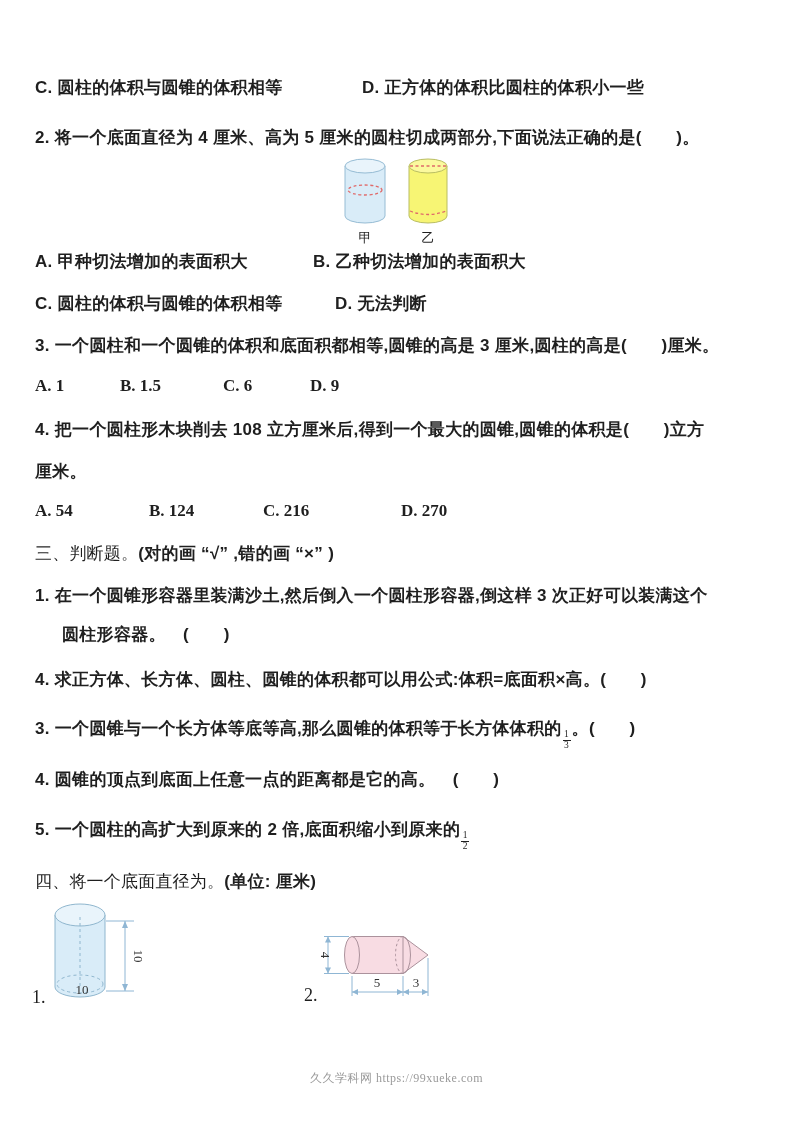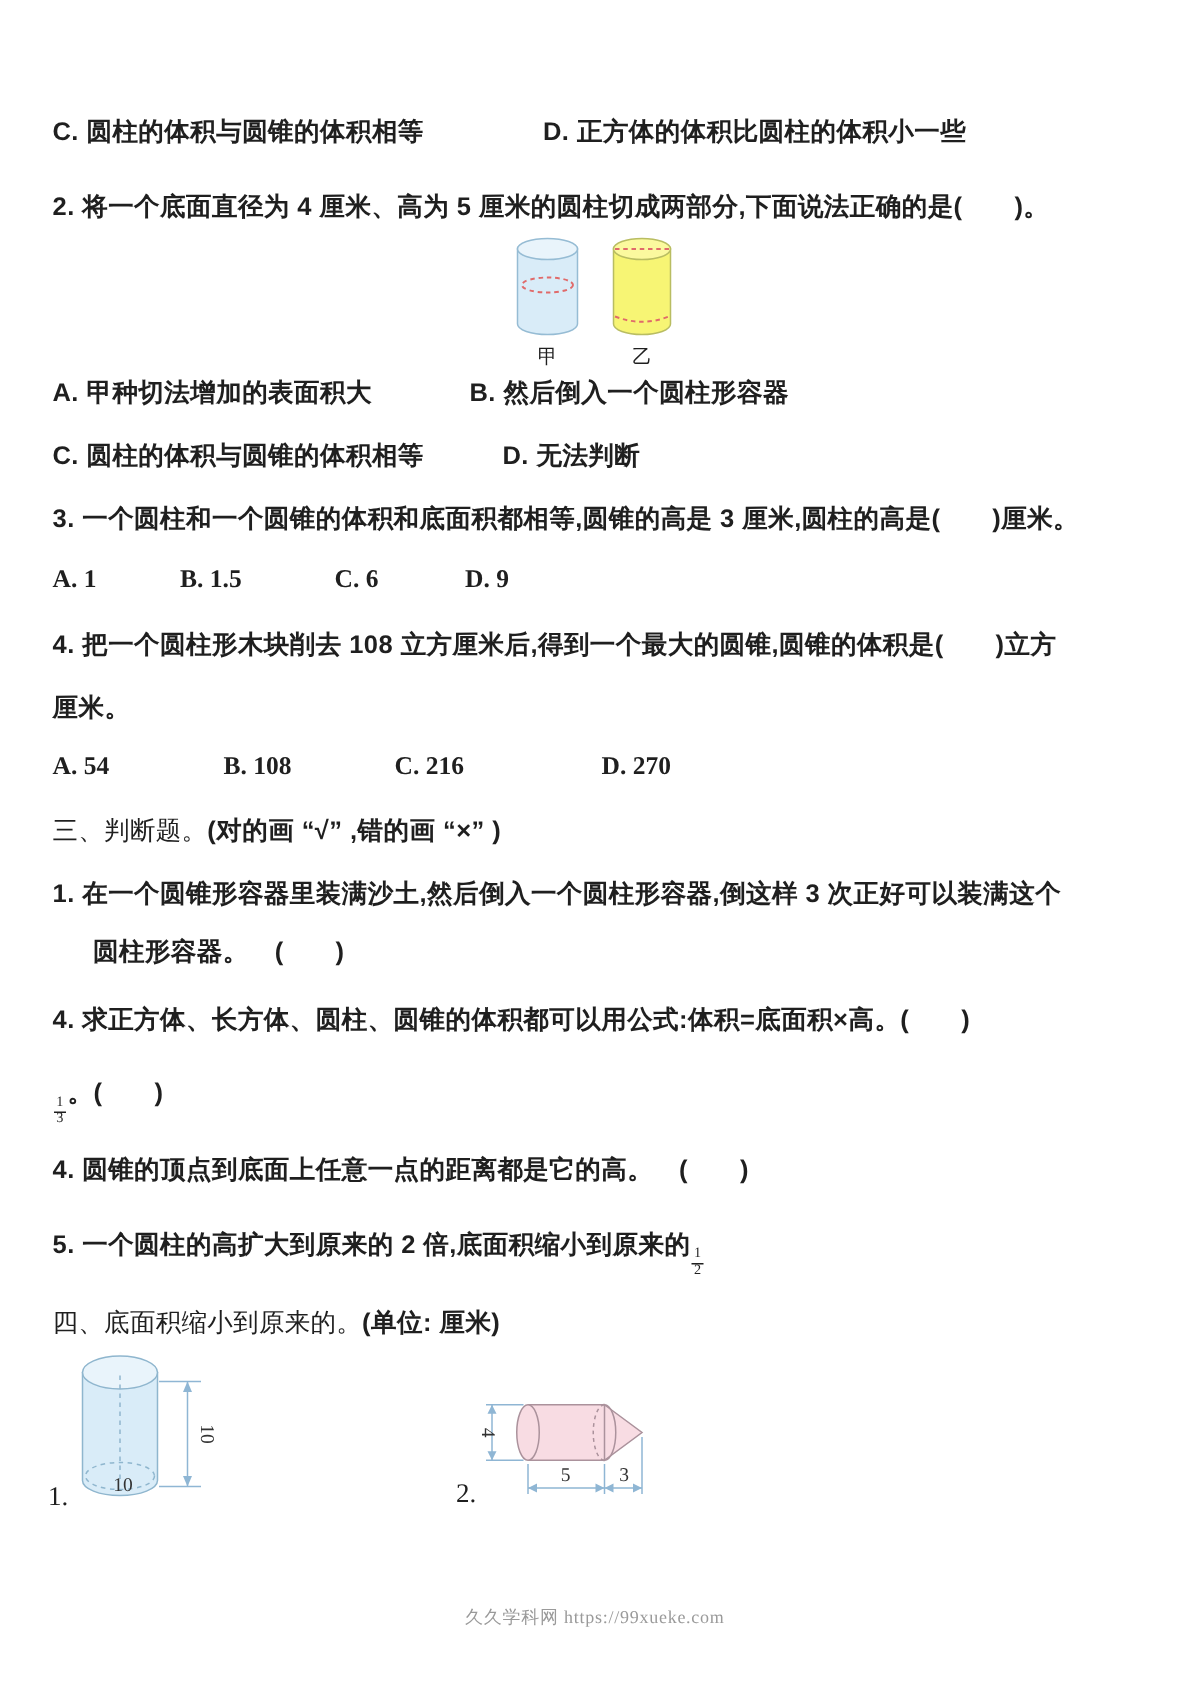--- a/index.html
+++ b/index.html
@@ -36,63 +36,63 @@
     <text x="25" y="84" text-anchor="middle" font-size="13" fill="#1f1f1f">甲</text>
 
     <path d="M69,8 L69,58 A19,7 0 0 0 107,58 L107,8 Z" stroke="#b9bd62" stroke-width="1" fill="#f7f574"></path>
     <ellipse cx="88" cy="8" rx="19" ry="7" stroke="#b9bd62" stroke-width="1" fill="#fbf99e"></ellipse>
     <path d="M70,8 L106,8" fill="none" stroke-width="1.3" stroke-dasharray="3,2.5" stroke="#e06a6a"></path>
     <path d="M70,53 Q88,60 106,53" fill="none" stroke-width="1.3" stroke-dasharray="3,2.5" stroke="#e06a6a"></path>
     <text x="88" y="84" text-anchor="middle" font-size="13" fill="#1f1f1f">乙</text>
   </svg>
 
   <div class="t" style="top:250px;left:35px">A. 甲种切法增加的表面积大</div>
-  <div class="t" style="top:250px;left:313px">B. 然后倒入一个圆柱形容器</div>
+  <div class="t" style="top:250px;left:313px">B. 乙种切法增加的表面积大</div>
   <div class="t" style="top:292px;left:35px">C. 圆柱的体积与圆锥的体积相等</div>
   <div class="t" style="top:292px;left:335px">D. 无法判断</div>
 
   <div class="t" style="top:334px;left:35px">3. 一个圆柱和一个圆锥的体积和底面积都相等,圆锥的高是 3 厘米,圆柱的高是(　　)厘米。</div>
   <div class="optnum" style="top:376px;left:35px">A. 1</div>
   <div class="optnum" style="top:376px;left:120px">B. 1.5</div>
   <div class="optnum" style="top:376px;left:223px">C. 6</div>
   <div class="optnum" style="top:376px;left:310px">D. 9</div>
 
   <div class="t" style="top:418px;left:35px">4. 把一个圆柱形木块削去 108 立方厘米后,得到一个最大的圆锥,圆锥的体积是(　　)立方</div>
   <div class="t" style="top:460px;left:35px">厘米。</div>
   <div class="optnum" style="top:501px;left:35px">A. 54</div>
-  <div class="optnum" style="top:501px;left:149px">B. 108</div>
+  <div class="optnum" style="top:501px;left:149px">B. 124</div>
   <div class="optnum" style="top:501px;left:263px">C. 216</div>
   <div class="optnum" style="top:501px;left:401px">D. 270</div>
 
   <div class="t" style="top:542px;left:35px">
     <span class="serif">三、判断题。</span><span>(对的画 “√” ,错的画 “×” )</span>
   </div>
 
   <div class="t" style="top:584px;left:35px">1. 在一个圆锥形容器里装满沙土,然后倒入一个圆柱形容器,倒这样 3 次正好可以装满这个</div>
   <div class="t" style="top:623px;left:62px">圆柱形容器。　(　　)</div>
   <div class="t" style="top:668px;left:35px">4. 求正方体、长方体、圆柱、圆锥的体积都可以用公式:体积=底面积×高。(　　)</div>
 
   <div class="t" style="top:717px;left:35px">
-    <span class="frac">
+    <span>3. 一个圆锥与一个长方体等底等高,那么圆锥的体积等于长方体体积的</span><span class="frac">
         <span class="fnum">1</span>
         <span class="fden">3</span>
       </span><span>。(　　)</span>
   </div>
 
   <div class="t" style="top:768px;left:35px">4. 圆锥的顶点到底面上任意一点的距离都是它的高。　(　　)</div>
 
   <div class="t" style="top:818px;left:35px">
     <span>5. 一个圆柱的高扩大到原来的 2 倍,底面积缩小到原来的</span><span class="frac">
         <span class="fnum">1</span>
         <span class="fden">2</span>
       </span>
   </div>
 
   <div class="t" style="top:870px;left:35px">
-    <span class="serif">四、底面积缩小到原来的。</span><span>(单位: 厘米)</span>
+    <span class="serif">四、将一个底面直径为。</span><span>(单位: 厘米)</span>
   </div>
 
   <svg class="figure" style="left:30px;top:897px" width="170" height="115" viewBox="0 0 170 115">
     <path d="M25,18 L25,90 A25,10 0 0 0 75,90 L75,18 Z" stroke="#8fb6ce" stroke-width="1" fill="#d9ecf8"></path>
     <ellipse cx="50" cy="18" rx="25" ry="11" stroke="#8fb6ce" stroke-width="1" fill="#e9f4fb"></ellipse>
     <path d="M50,20 L50,90" stroke="#8fb6ce" stroke-width="1" stroke-dasharray="3,3" fill="none"></path>
     <ellipse cx="50" cy="87" rx="23" ry="9" fill="none" stroke="#8fb6ce" stroke-width="1" stroke-dasharray="3,3"></ellipse>
 
     <path d="M76,24 L104,24 M76,94 L104,94" stroke-width="1" fill="none" stroke="#8fb6d4"></path>
     <path d="M95,24 L95,94" stroke-width="1" fill="none" stroke="#8fb6d4"></path>

